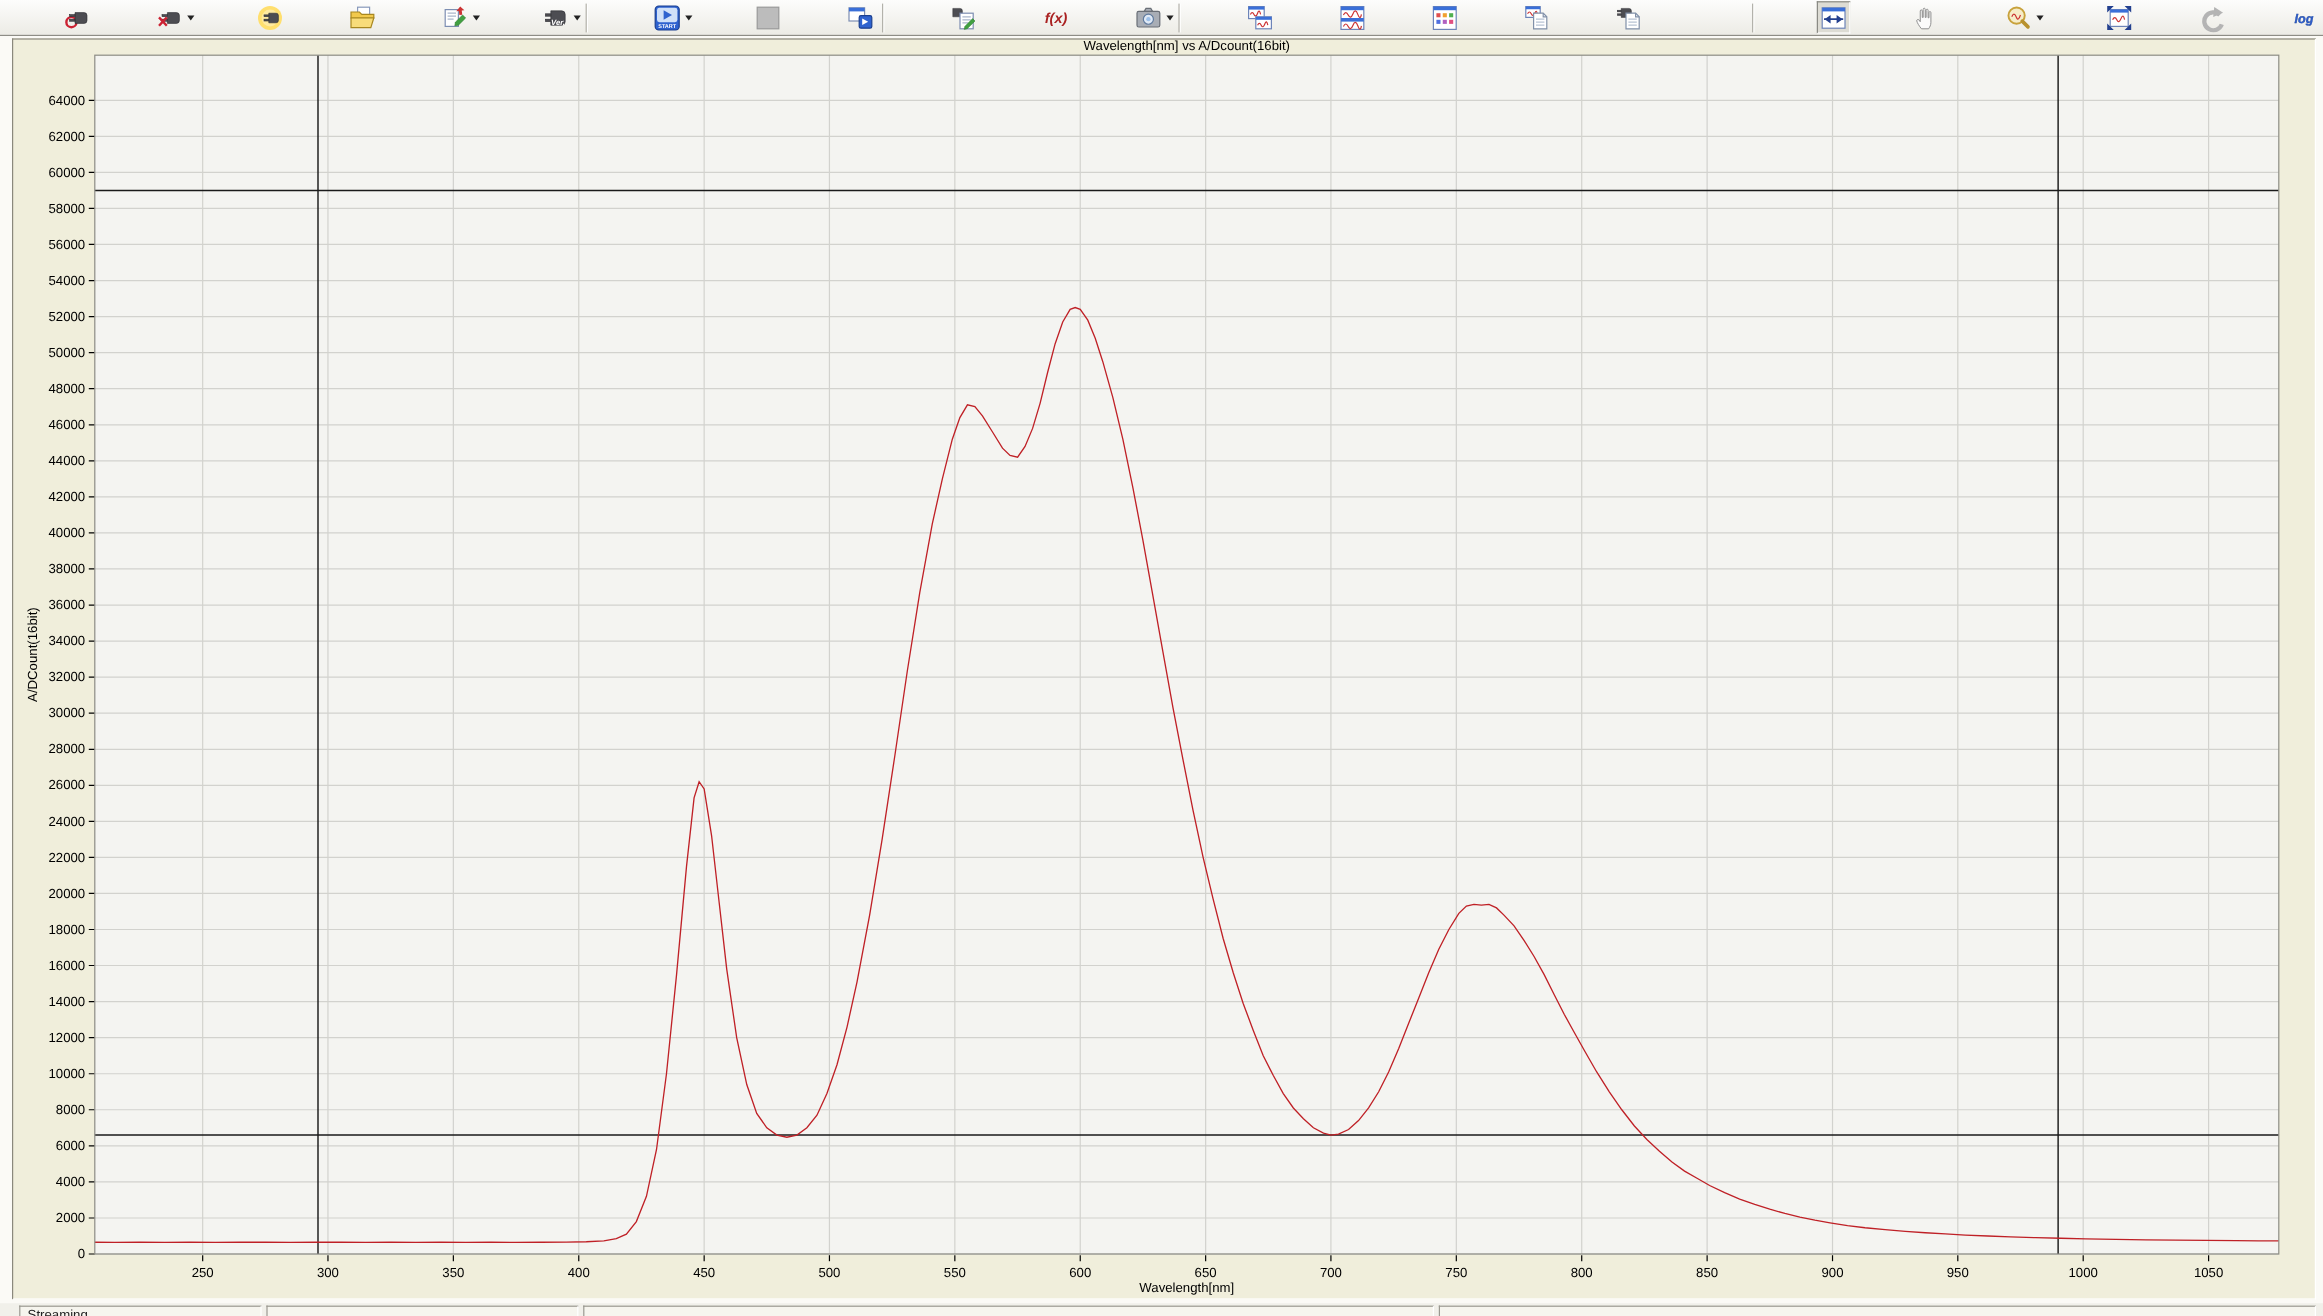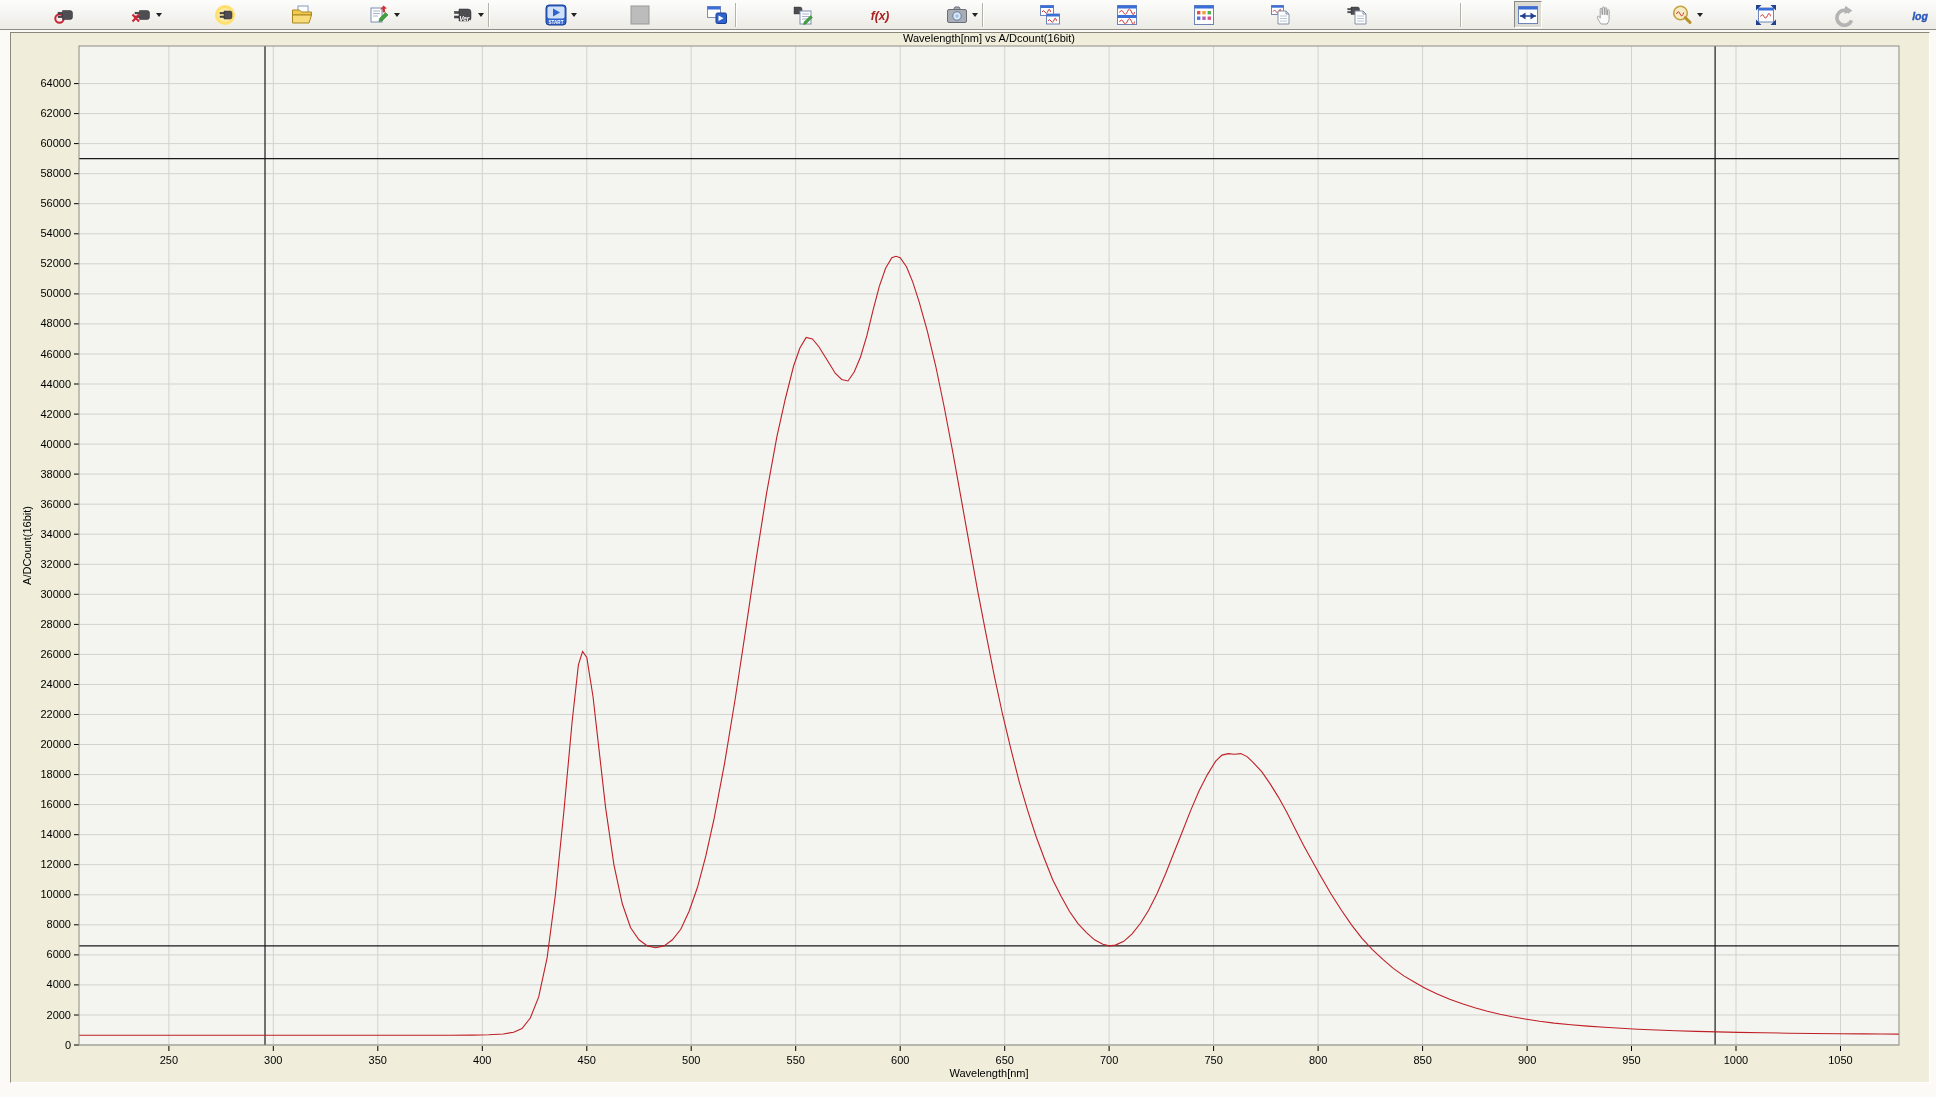--- a/index.html
+++ b/index.html
@@ -448,14 +448,20 @@
         <line x1="68" x2="1888" y1="125.7" y2="125.7" stroke="#1a1a1a" stroke-width="1.2"></line>
         <line x1="68" x2="1888" y1="912.9" y2="912.9" stroke="#1a1a1a" stroke-width="1.2"></line>
         <polyline points="68.0,1002.2 84.7,1002.3 105.6,1002.2 126.5,1002.3 147.4,1002.2 168.3,1002.3 189.2,1002.2 210.1,1002.2 231.0,1002.3 251.9,1002.2 272.8,1002.2 293.7,1002.3 314.6,1002.2 335.5,1002.3 356.4,1002.2 377.3,1002.3 398.1,1002.2 419.0,1002.3 439.9,1002.2 460.8,1002.1 477.6,1001.8 492.2,1001.0 502.6,999.2 511.0,995.5 519.3,985.0 527.7,963.9 536.1,924.9 544.4,861.8 552.8,779.2 561.1,689.0 567.4,631.9 571.6,618.4 575.8,624.4 582.0,663.5 588.3,719.1 594.6,774.6 602.9,831.7 611.3,870.8 619.6,894.8 628.0,906.8 636.4,912.9 644.7,914.7 653.1,912.9 661.4,906.8 669.8,896.3 678.1,878.3 686.5,854.3 694.9,822.7 703.2,785.2 713.7,729.6 724.1,666.5 734.6,597.4 745.0,526.8 755.5,460.7 765.9,403.6 774.3,366.0 782.6,333.0 788.9,315.0 795.2,304.4 801.4,305.9 807.7,313.5 816.1,327.0 824.4,340.5 830.7,346.5 837.0,348.0 843.2,339.0 849.5,324.0 855.8,302.9 862.0,277.4 868.3,253.4 874.6,235.3 880.8,224.8 885.0,223.3 889.2,224.8 895.5,233.8 901.7,248.9 908.0,268.4 916.4,298.4 924.7,333.0 933.1,373.5 941.4,417.1 949.8,463.7 958.1,510.2 966.5,556.8 974.9,600.4 983.2,642.4 991.6,681.5 999.9,716.1 1008.3,749.1 1016.7,777.6 1025.0,803.2 1033.4,825.7 1041.7,846.8 1050.1,863.3 1058.4,878.3 1066.8,890.3 1075.2,899.3 1083.5,906.8 1091.9,911.3 1098.1,912.9 1104.4,912.1 1112.8,908.3 1121.1,900.8 1129.5,890.3 1137.9,876.8 1146.2,860.3 1154.6,840.7 1162.9,819.7 1171.3,798.7 1179.6,777.6 1188.0,758.1 1196.4,741.6 1204.7,728.1 1211.0,722.1 1217.3,720.6 1223.5,721.3 1229.8,720.6 1236.1,723.6 1242.3,729.6 1250.7,738.6 1259.0,750.6 1267.4,764.1 1275.8,779.2 1284.1,795.7 1292.5,812.2 1300.8,827.2 1309.2,842.2 1319.6,860.3 1330.1,876.8 1340.5,891.8 1351.0,905.3 1361.4,916.6 1371.9,926.4 1382.3,935.4 1392.8,942.9 1403.2,948.9 1413.7,954.9 1426.2,960.9 1438.7,966.2 1451.3,970.7 1463.8,974.7 1476.4,978.2 1488.9,981.2 1501.4,983.8 1514.0,986.0 1528.6,988.3 1543.2,990.1 1559.9,991.7 1576.7,993.1 1593.4,994.3 1610.1,995.3 1626.8,996.2 1645.6,997.0 1664.4,997.7 1685.3,998.4 1706.2,998.9 1727.1,999.4 1752.2,999.8 1777.3,1000.2 1802.3,1000.5 1827.4,1000.7 1852.5,1000.9 1871.3,1001.0 1888.0,1001.1" fill="none" stroke="#bf2026" stroke-width="1.1"></polyline>
         <rect x="68" y="13" width="1820" height="999" fill="none" stroke="#8c8c85"></rect>
         <text class="tick" x="978.0" y="9" text-anchor="middle">Wavelength[nm] vs A/Dcount(16bit)</text>
         <text class="tick" x="978.0" y="1044" text-anchor="middle">Wavelength[nm]</text>
         <text class="tick" x="20" y="512.5" text-anchor="middle" transform="rotate(-90 20 512.5)">A/DCount(16bit)</text>
       </svg>
   </div>
 
+  <div class="statusbar">
+    <div class="spanel" style="left:16px;width:202px;"><span>Streaming</span></div>
+    <div class="spanel" style="left:222px;width:260px;"><span></span></div>
+    <div class="spanel" style="left:486px;width:709px;"><span></span></div>
+    <div class="spanel" style="left:1199px;width:731px;"><span></span></div>
+  </div>
 
 </div>
 
 </body></html>

